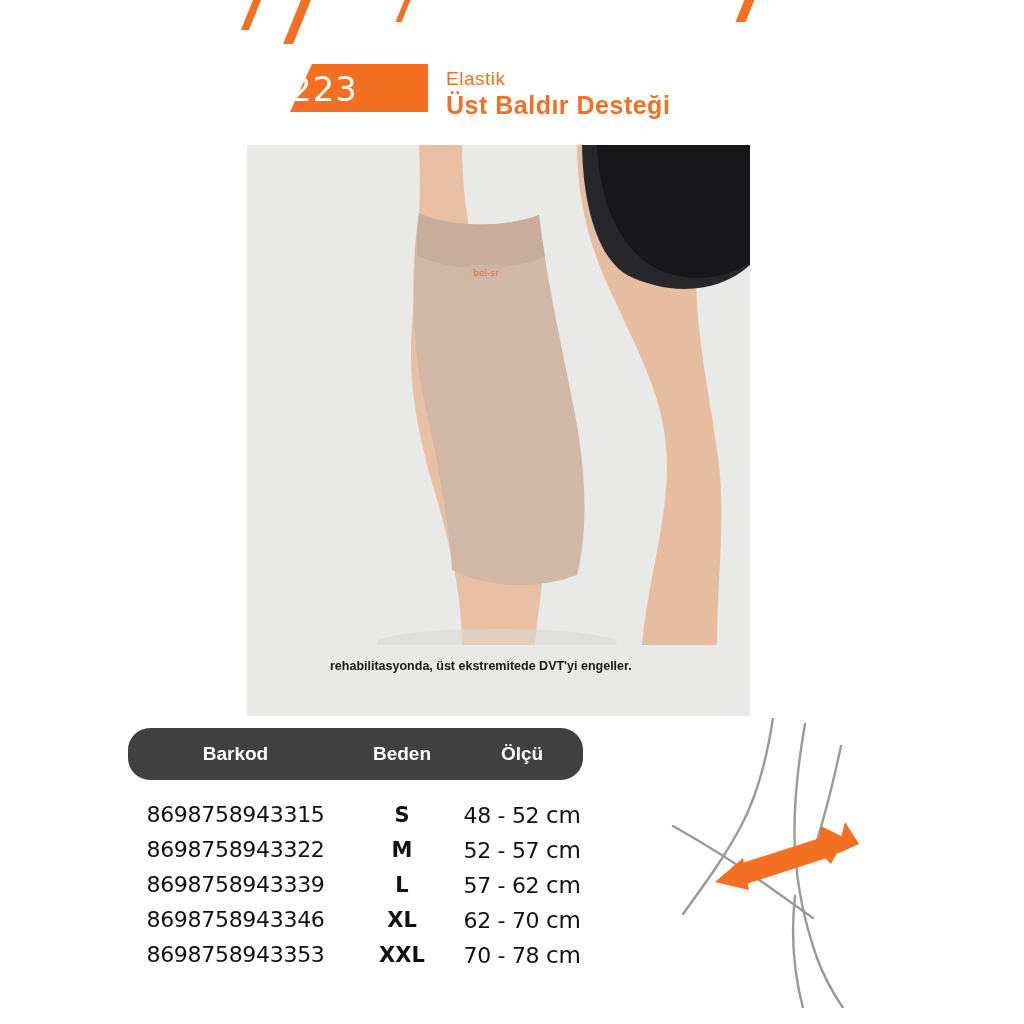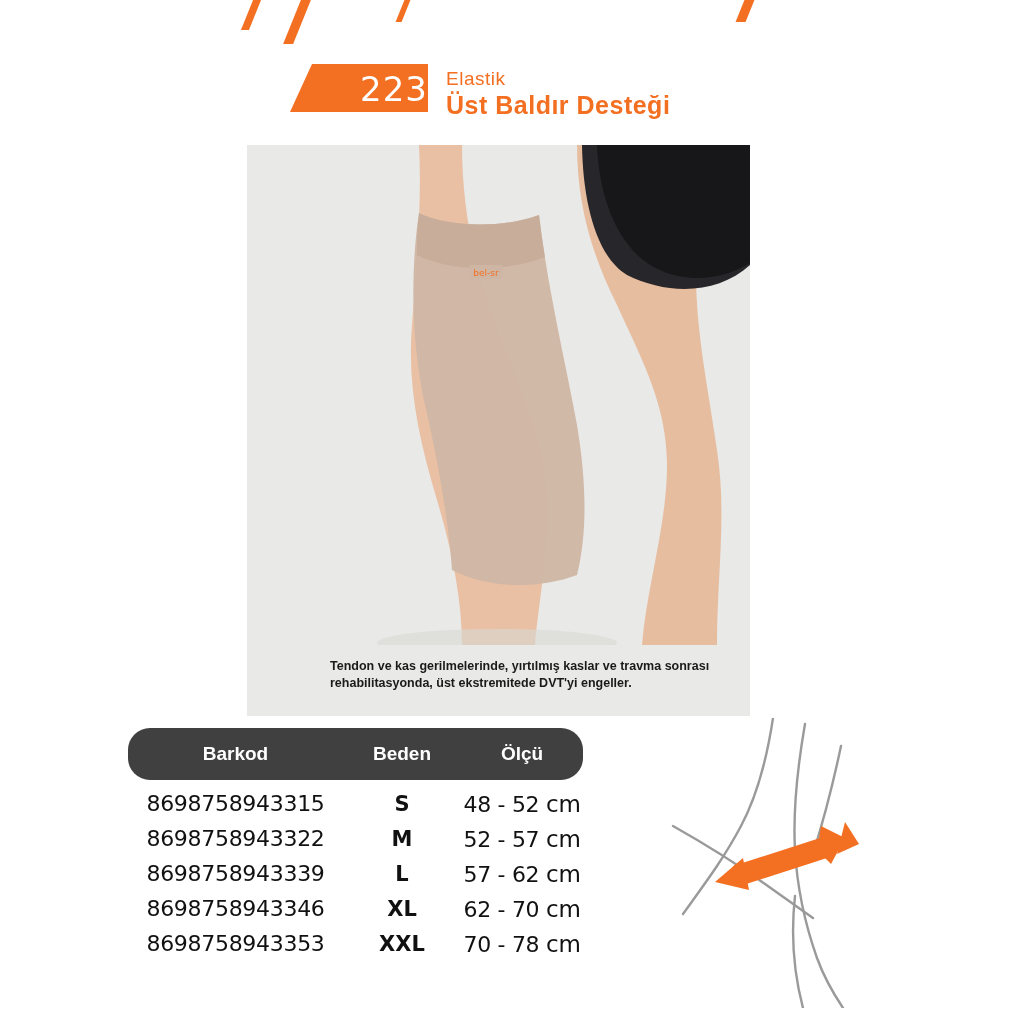--- a/index.html
+++ b/index.html
@@ -71,21 +71,21 @@
     background: #f36f21;
     clip-path: polygon(22px 0, 138px 0, 138px 48px, 0 48px);
   }
   .num-badge-text {
     position: absolute;
     left: 0;
     top: 0;
     width: 138px;
     height: 48px;
     line-height: 50px;
-    text-align: right;
+    text-align: left;
     color: #ffffff;
     font-size: 34px;
     font-weight: 400;
     letter-spacing: 1px;
     font-family: "DejaVu Sans", sans-serif;
   }
   .title-block {
     position: absolute;
     left: 156px;
     top: 4px;
@@ -143,21 +143,21 @@
     display: flex;
     align-items: center;
     color: #ffffff;
     font-size: 19px;
     font-weight: bold;
   }
   .col-barkod { width: 215px; text-align: center; }
   .col-beden  { width: 118px; text-align: center; }
   .col-olcu   { width: 122px; text-align: center; }
 
-  .table-rows { margin-top: 6px; }
+  .table-rows { margin-top: 17px; }
   .table-row {
     display: flex;
     align-items: center;
     height: 35px;
     color: #111111;
     font-size: 22px;
     font-family: "DejaVu Sans", sans-serif;
   }
   .cell-barkod { width: 215px; text-align: center; letter-spacing: -0.3px; }
   .cell-beden  { width: 118px; text-align: center; font-weight: bold; font-size: 21px; }
@@ -209,21 +209,20 @@
     <g>
       <rect x="222" y="120" width="34" height="14" rx="3" fill="#cfb6a4"></rect>
       <text x="239" y="131" font-family="DejaVu Sans, sans-serif" font-size="9" fill="#f36f21" text-anchor="middle">bel-sr</text>
     </g>
 
     <ellipse cx="250" cy="498" rx="120" ry="14" fill="#d8d8d4" opacity="0.6"></ellipse>
   </svg>
 </div>
 
 <div class="description">
-  <div>Tendon ve kas gerilmelerinde, yırtılmış kaslar ve travma sonrası</div>
   <div>rehabilitasyonda, üst ekstremitede DVT'yi engeller.</div>
 </div>
 
 <div class="table-wrap">
   <div class="table-head">
     <div class="col-barkod">Barkod</div>
     <div class="col-beden">Beden</div>
     <div class="col-olcu">Ölçü</div>
   </div>
   <div class="table-rows">

